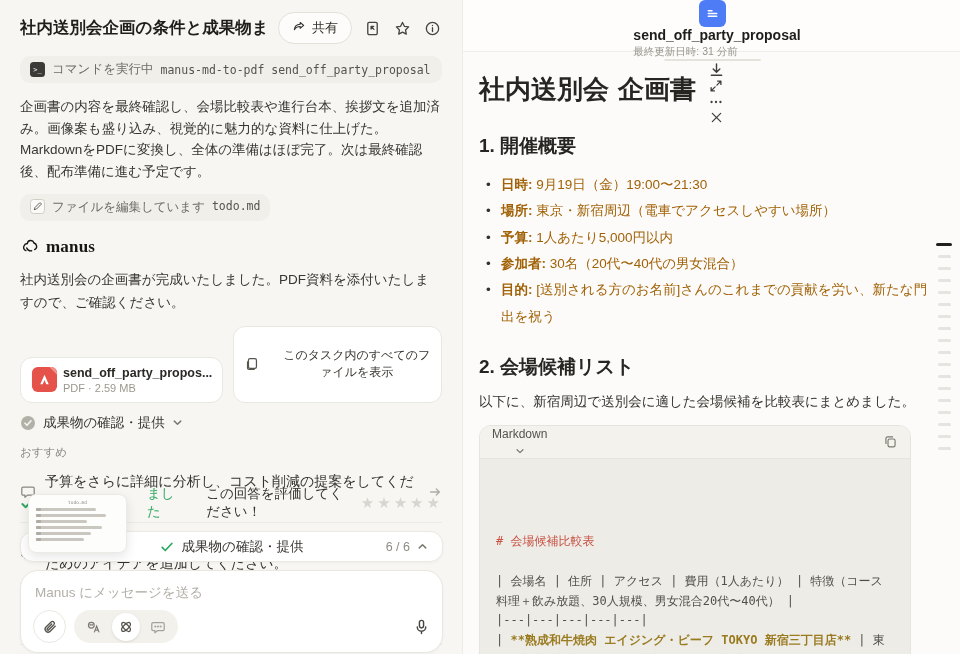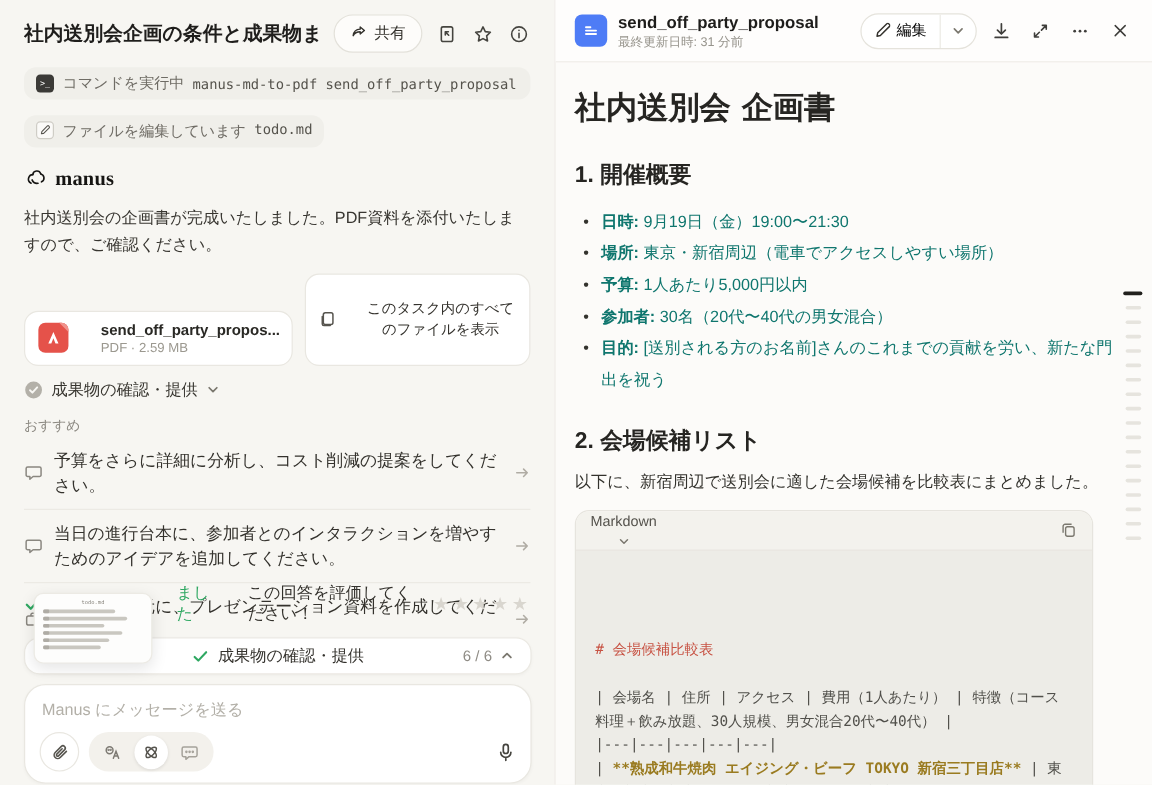--- a/index.html
+++ b/index.html
@@ -24,21 +24,21 @@
   .file-chip { display:inline-flex; gap:7px; background:#F0EFEA; border-radius:10px; padding:5px 10px; margin-bottom:16px; }
   .pencil-box { width:15px; height:15px; border:1px solid #CFCDC6; border-radius:3.5px; background:#FBFAF8; display:flex; align-items:center; justify-content:center; flex:none; }
   .file-chip .chip-file { font-family:"DejaVu Sans Mono","Liberation Mono",monospace; font-size:11.5px; color:#55534C; }
 
   .logo-row { display:flex; align-items:center; gap:7px; margin-bottom:12px; }
   .logo-word { font-family:Liberation Serif, serif; font-weight:700; font-size:17px; color:#161513; letter-spacing:.2px; }
 
   .lp-msg { font-size:13.5px; line-height:1.65; color:#383631; margin-bottom:12px; }
 
   .cards-row { display:flex; gap:10px; margin-bottom:11px; }
-  .att-card { flex:0 0 200px; display:flex; align-items:center; gap:26px; background:#FFFFFF; border:1px solid #E9E7E1; border-radius:12px; padding:8px 10px; cursor:pointer;margin-top:31px; }
+  .att-card { flex:0 0 200px; display:flex; align-items:center; gap:5px; background:#FFFFFF; border:1px solid #E9E7E1; border-radius:12px; padding:8px 10px; cursor:pointer;margin-top:31px; }
   .att-name { font-size:12.5px; font-weight:600; color:#2A2925; white-space:nowrap; overflow:hidden; }
   .att-meta { font-size:11px; color:#9B988F; margin-top:2px; }
   .files-card { flex:1; display:flex; align-items:center; justify-content:center; gap:22px; background:#FFFFFF; border:1px solid #E9E7E1; border-radius:12px; padding:7px 10px; cursor:pointer; }
   .files-card .fc-tx { font-size:12px; color:#34322D; line-height:1.45; text-align:center; max-width:160px; }
 
   .status-row { display:flex; align-items:center; gap:7px; margin-bottom:13px; cursor:pointer; }
   .status-row .st-tx { font-size:13.5px; color:#37352F; }
 
   .sug-title { font-size:11.5px; color:#8C8982; margin-bottom:2px; }
   .sug-row { display:flex; align-items:center; gap:9px; padding:9px 0; border-bottom:1px solid #ECEAE4; cursor:pointer; }
@@ -66,35 +66,35 @@
   .msg-input::placeholder { color:#B3B0A8; }
   .input-icons { position:absolute; left:12px; right:12px; bottom:9px; display:flex; align-items:center; }
   .clip-circle { width:33px; height:33px; border:1px solid #E9E7E1; border-radius:50%; display:flex; align-items:center; justify-content:center; background:#FFFFFF; cursor:pointer; }
   .mode-pill { margin-left:8px; height:33px; background:#F3F1EC; border-radius:999px; display:flex; align-items:center; padding:0 6px; gap:4px; }
   .mode-seg { width:28px; height:28px; display:flex; align-items:center; justify-content:center; border-radius:50%; cursor:pointer; }
   .mode-seg.sel { background:#FFFFFF; box-shadow:0 1px 3px rgba(0,0,0,.10); }
   .mic-btn { margin-left:auto; cursor:pointer; }
 
   
   .right { position:absolute; left:462px; top:0; width:498px; height:654px; background:#FCFBF9; border-left:1px solid #EEECE7; }
-  .rp-header { height:52px; display:flex; align-items:center; padding:0 14px 0 16px; border-bottom:1px solid #EFEDE8; background:#FEFDFC; }
+  .rp-header { height:52px; display:flex; align-items:center; padding:0 14px 0 16px; border-bottom:1px solid #EFEDE8; background:#FEFDFC;flex-direction:column; }
   .doc-ic { width:27px; height:27px; border-radius:6px; background:#4E7CF6; display:flex; align-items:center; justify-content:center; flex:none; }
   .rp-titles { margin-left:9px; flex:1; min-width:0; }
   .rp-title { font-size:14px; font-weight:700; color:#1E1D1B; white-space:nowrap; overflow:hidden; }
   .rp-sub { font-size:10.5px; color:#97948C; margin-top:2px; }
   .edit-split { display:flex; align-items:center; border:1px solid #E5E3DC; border-radius:999px; background:#FFFFFF; height:30px; overflow:hidden; }
   .edit-main { display:flex; align-items:center; gap:5px; padding:0 11px; font-size:12.5px; color:#000000; cursor:pointer; height:100%; }
   .edit-caret { border-left:1px solid #ECEAE4; padding:0 9px; height:100%; display:flex; align-items:center; cursor:pointer; }
   .rp-tool { width:26px; height:26px; display:flex; align-items:center; justify-content:center; margin-left:7px; cursor:pointer; }
 
   .doc-body { padding:20px 30px 0 16px; }
   .doc-h1 { font-family:"DejaVu Serif","Liberation Serif",serif; font-size:26px; font-weight:700; color:#262522; margin-bottom:26px; }
   .doc-h2 { font-size:19px; font-weight:700; color:#262522; margin-bottom:13px; }
   .doc-ul { list-style:none; margin-bottom:24px; }
-  .doc-ul li { position:relative; padding-left:22px; font-size:13.5px; line-height:1.95; color:#0f766e; }
+  .doc-ul li { position:relative; padding-left:22px; font-size:13.5px; line-height:1.95; color:#a16207; }
   .doc-ul li::before { content:"•"; position:absolute; left:7px; color:#33322D; }
   .doc-ul strong { font-weight:700; }
   .doc-p { font-size:13.5px; color:#33322D; margin-bottom:14px; }
 
   .code-card { border:1px solid #E6E4DE; border-radius:12px; overflow:hidden; width:432px; }
   .code-head { height:33px; background:#F3F2ED; border-bottom:1px solid #E6E4DE; display:flex; align-items:center; padding:0 12px; }
   .code-lang { display:flex; align-items:center; gap:5px; font-size:12px; color:#55534D; cursor:pointer;flex-direction:column; }
   .copy-btn { margin-left:auto; cursor:pointer; }
   .code-body { background:#EDECE7; padding:14px 16px; }
   .code-body pre { font-family:"DejaVu Sans Mono","Liberation Mono",monospace; font-size:12px; line-height:1.65; color:#51504B; white-space:pre-wrap; word-break:break-all; }
@@ -140,20 +140,21 @@
           </svg>
       </span>
     </div>
 
     <div class="cmd-chip">
       <span class="term-ic">&gt;_</span>
       <span class="chip-label">コマンドを実行中</span>
       <span class="chip-cmd">manus-md-to-pdf send_off_party_proposal...</span>
     </div>
 
+    <p class="lp-para">企画書の内容を最終確認し、会場比較表や進行台本、挨拶文を追加済み。画像案も盛り込み、視覚的に魅力的な資料に仕上げた。MarkdownをPDFに変換し、全体の準備はほぼ完了。次は最終確認後、配布準備に進む予定です。</p>
 
     <div class="file-chip">
       <span class="pencil-box">
         <svg width="9" height="9" viewBox="0 0 12 12" fill="none" stroke="#56544E" stroke-width="1.2" stroke-linecap="round" stroke-linejoin="round">
             <path d="M2 10l.5-2.5L8.7 1.3a1 1 0 0 1 1.4 0l.6.6a1 1 0 0 1 0 1.4L4.5 9.5 2 10z"></path>
           </svg>
       </span>
       <span class="chip-label">ファイルを編集しています</span>
       <span class="chip-file">todo.md</span>
     </div>

